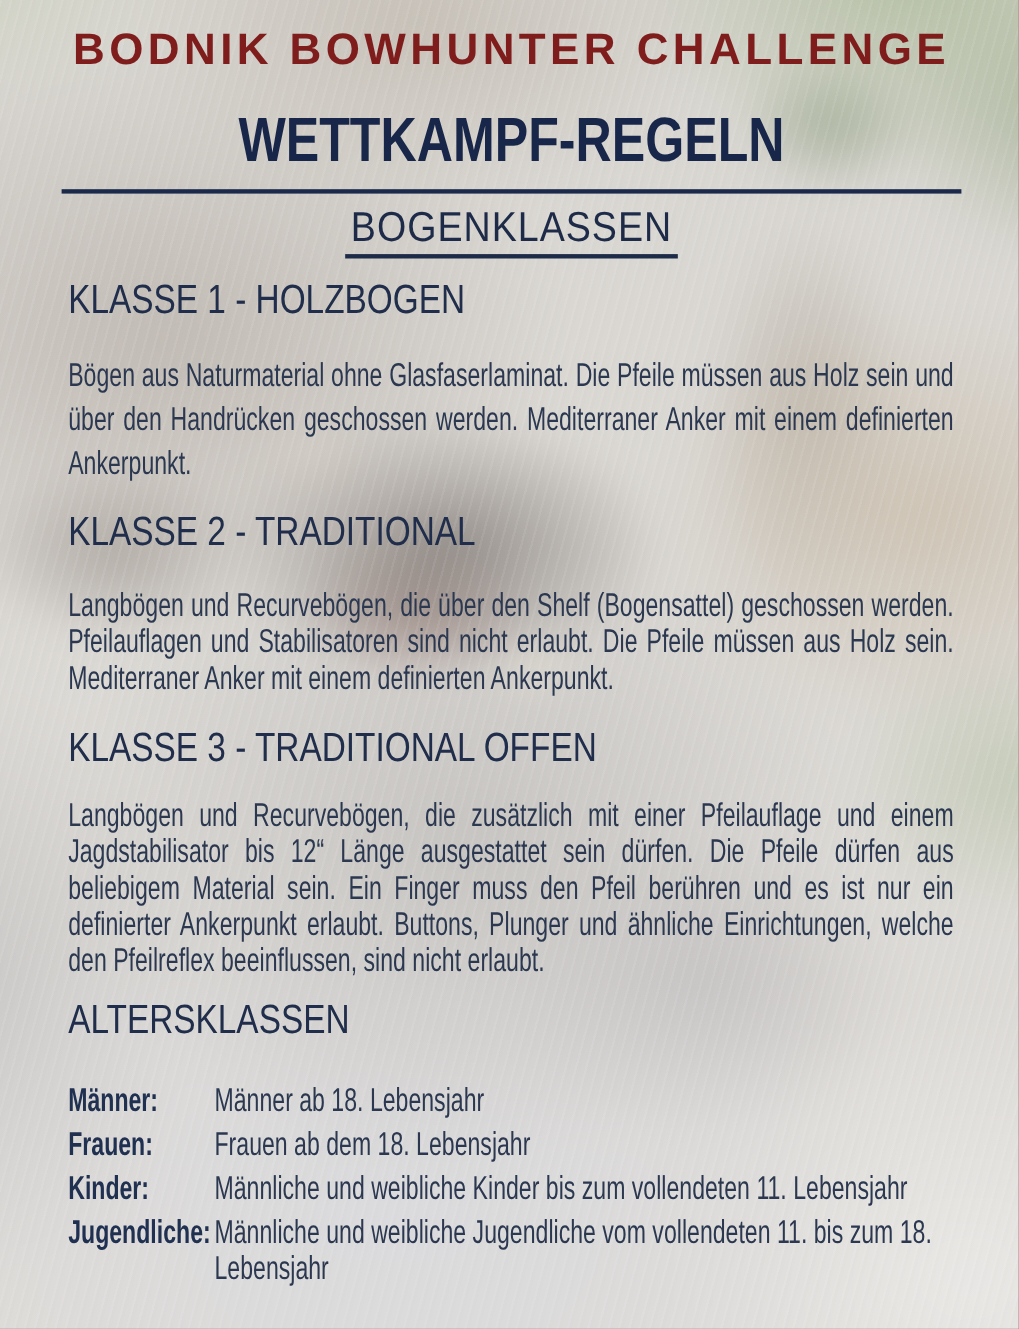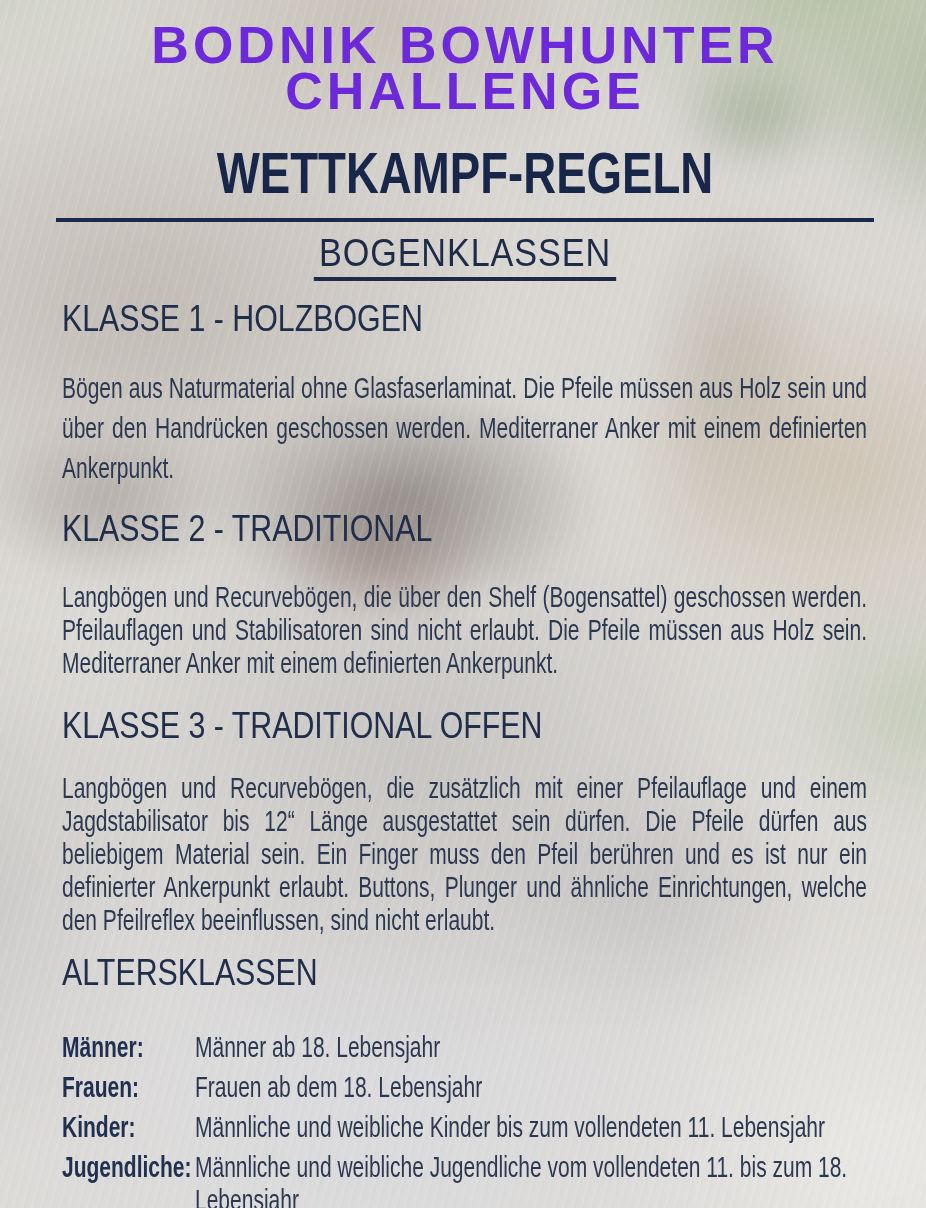--- a/index.html
+++ b/index.html
@@ -41,21 +41,21 @@
       transparent 5px 9px);
   }
   .wash{
     position:absolute;inset:0;
     background:linear-gradient(180deg, rgba(255,255,255,.33), rgba(255,255,255,.42));
   }
   .content{position:absolute;inset:0;padding:0 58px 0 62px;color:#28364f;}
 
   .title1{
     margin:22px 0 0;text-align:center;
-    font-size:52px;font-weight:bold;letter-spacing:4px;line-height:46px;color:#6d28d9;
+    font-size:40px;font-weight:bold;letter-spacing:4px;line-height:46px;color:#7f1d1d;
   }
   .title2{
     margin:28px 0 0;text-align:center;
     font-size:57px;font-weight:bold;line-height:62px;color:#172649;
     transform:scaleX(.80);transform-origin:50% 0;
   }
   .rule{margin:14px 0 0 -6px;width:818px;height:4px;background:#1b2a4a;border:0;}
   .bogen-wrap{
     margin:10px 0 0;text-align:center;line-height:42px;
     transform:scaleX(.90);transform-origin:50% 0;

